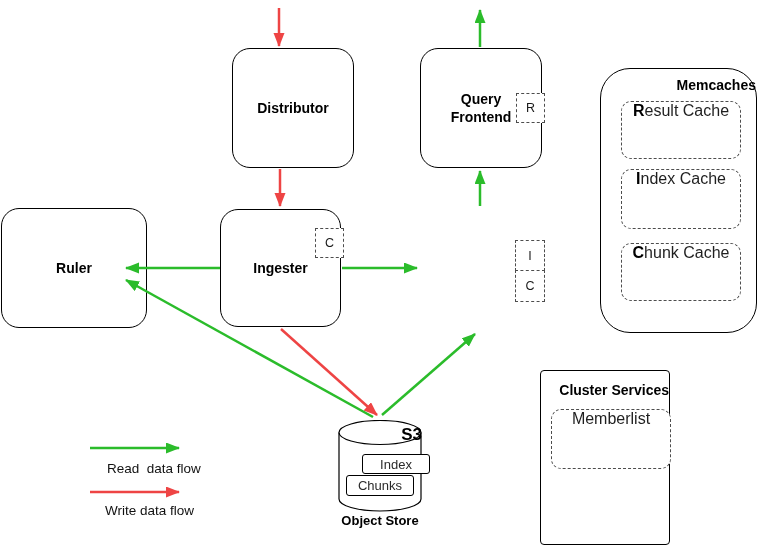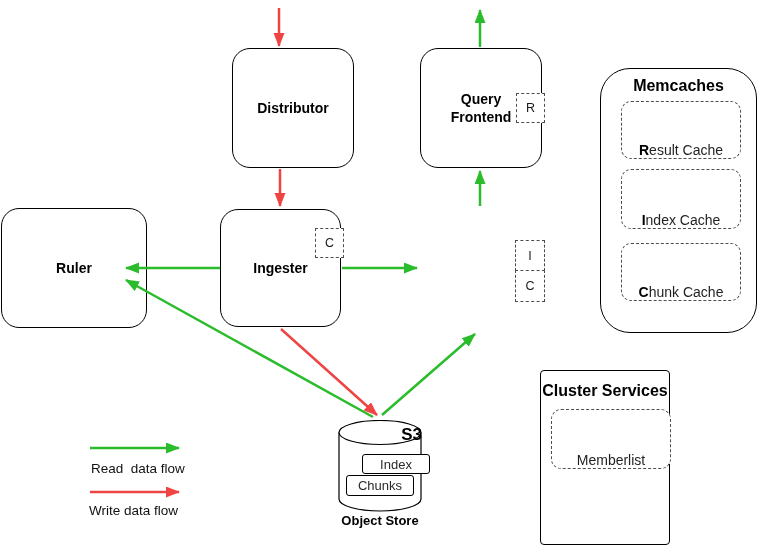--- a/index.html
+++ b/index.html
@@ -22,45 +22,45 @@
   .tag {
     position:absolute; background:#fff; border:1px dashed #4d4d4d;
     display:flex; align-items:center; justify-content:center;
     font-size:12.5px; color:#1a1a1a; z-index:5;
   }
 
   .group {
     position:absolute; background:#fff; border:1px solid #000; border-radius:28px;
   }
   .group-title {
-    position:absolute; top:8px; left:0; right:0; text-align:center;
-    font-weight:bold; font-size:16px; color:#000;
+    position:absolute; top:8px; left:0; right:0; text-align:right;
+    font-weight:bold; font-size:14px; color:#000;
   }
   .ditem {
     position:absolute; border:1px dashed #4d4d4d; border-radius:10px; background:#fff;
-    display:flex; align-items:flex-end; justify-content:center;
-    font-size:14px; color:#1f1f1f;
+    display:flex; align-items:flex-start; justify-content:center;
+    font-size:16px; color:#1f1f1f;
   }
   .ditem b { font-weight:bold; color:#000; }
 
   .cyl { position:absolute; }
   .cyl-label {
     position:absolute; text-align:right; font-weight:bold; font-size:17px; color:#000;
   }
   .store-row {
     position:absolute; background:#fff; border:1px solid #000; border-radius:3px;
     display:flex; align-items:center; justify-content:center;
     font-size:13px; color:#2a2a2a; z-index:6;
   }
   .caption {
     position:absolute; text-align:center; font-weight:bold; font-size:13px; color:#000;
   }
 
   .legend-label {
-    position:absolute; font-size:13.5px; color:#111; white-space:pre;
+    position:absolute; font-size:13.5px; color:#111; white-space:pre;margin-left:16px;
   }
 
   svg.arrows {
     position:absolute; left:0; top:0; z-index:8; pointer-events:none;
   }
   .read-stroke  { stroke:var(--read-flow);  stroke-width:2.5; fill:none; }
   .write-stroke { stroke:var(--write-flow); stroke-width:2.5; fill:none; }
   .read-fill  { fill:var(--read-flow); }
   .write-fill { fill:var(--write-flow); }
   .cyl-shape { fill:#ffffff; stroke:#000; stroke-width:1.2; }

